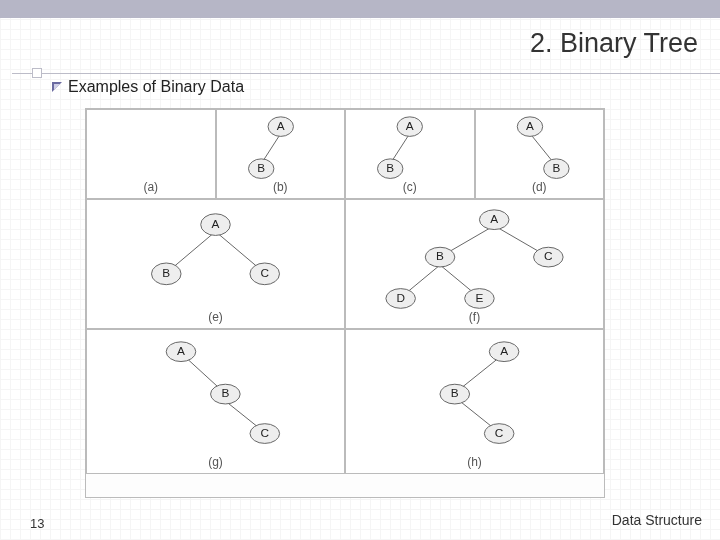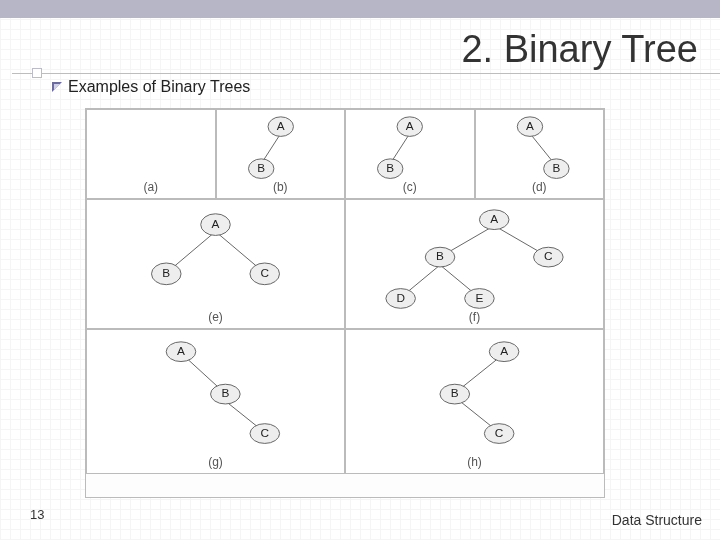--- a/index.html
+++ b/index.html
@@ -35,21 +35,21 @@
     left: 32px;
     width: 10px;
     height: 10px;
     background: #fff;
     border: 1px solid #bcbcc8;
   }
   .title {
     position: absolute;
     top: 28px;
     right: 22px;
-    font-size: 38px;
+    font-size: 27px;
     color: #333;
     font-family: "Comic Sans MS", cursive, sans-serif;
   }
   .bullet-row {
     position: absolute;
     top: 78px;
     left: 52px;
     display: flex;
     align-items: center;
     gap: 6px;
@@ -123,21 +123,21 @@
     stroke: #666;
     stroke-width: 1;
   }
   svg line.edge {
     stroke: #666;
     stroke-width: 1;
   }
   .page-num {
     position: absolute;
     left: 30px;
-    bottom: 18px;
+    bottom: 9px;
     font-size: 13px;
     color: #333;
     text-align: right;
   }
   .footer-text {
     position: absolute;
     right: 18px;
     bottom: 12px;
     font-size: 14px;
     color: #333;
@@ -148,21 +148,21 @@
 
 <div class="topbar"></div>
 
 <div class="title">2. Binary Tree</div>
 
 <div class="rule-line"></div>
 <div class="rule-box"></div>
 
 <div class="bullet-row">
   <span class="marker"></span>
-  <span class="subtitle">Examples of Binary Trees</span>
+  <span class="subtitle">Examples of Binary Data</span>
 </div>
 
 <div class="figure-frame">
   <div class="grid">
 
     <div class="cell">
       <span class="cap">(a)</span>
     </div>
 
     <div class="cell">

